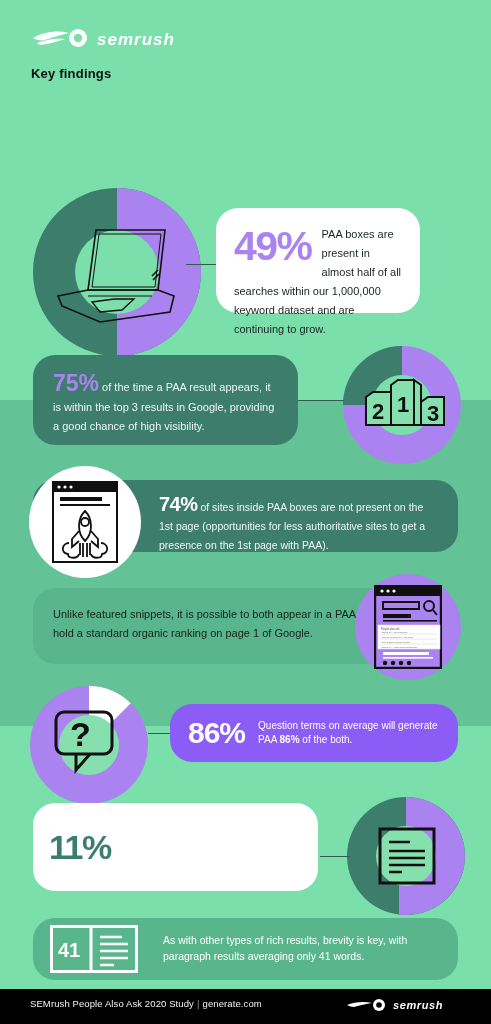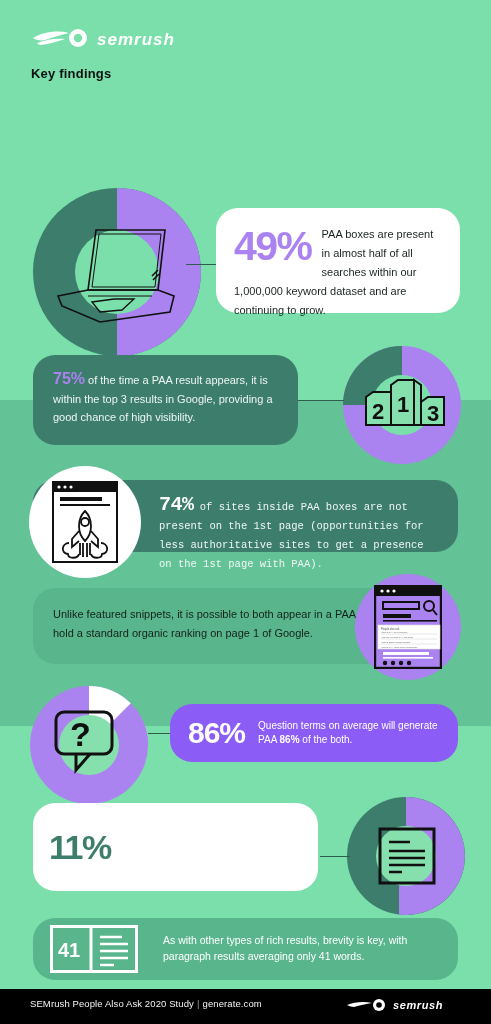--- a/index.html
+++ b/index.html
@@ -34,29 +34,29 @@
   .bigpct{font-weight:bold;line-height:1;}
 
   .illu{position:absolute;}
   .illu svg{display:block;}
 
   .footer-text{position:absolute;left:30px;top:998px;color:#f2f2f2;font-size:9.5px;letter-spacing:.1px;}
   .footer-sep{color:#9a9a9a;padding:0 3px;}
   .footer-logo{position:absolute;right:28px;top:997px;}
 
   
-  #c49{left:216px;top:208px;width:244px;height:105px;padding:16px 18px 0 18px;}
+  #c49{left:216px;top:208px;width:204px;height:105px;padding:16px 18px 0 18px;}
   #c49 .pct{float:left;font-size:41px;color:#ab83f0;margin:2px 10px 0 0;letter-spacing:-1.5px;}
   #c49 .txt{color:#1a2422;font-size:11px;line-height:1.45;}
 
   #c75{left:33px;top:355px;width:265px;height:90px;padding:15px 20px;}
-  #c75 .pct{font-size:16px;color:#ab83f0;font-weight:bold;}
+  #c75 .pct{font-size:23px;color:#ab83f0;font-weight:bold;}
   #c75 .txt{color:#eef6f3;font-size:11px;line-height:1.52;}
 
-  #c74{left:33px;top:480px;width:425px;height:72px;padding:13px 20px 0 126px;font-family:Liberation Mono, monospace;}
+  #c74{left:33px;top:480px;width:425px;height:72px;padding:13px 20px 0 126px;}
   #c74 .pct{font-size:20px;color:#ffffff;font-weight:bold;letter-spacing:-.5px;}
   #c74 .txt{color:#f0f7f4;font-size:10.5px;line-height:1.52;}
 
   #c-snip{left:33px;top:588px;width:390px;height:76px;padding:16px 20px 0 20px;}
   #c-snip .txt{color:#15201d;font-size:11px;line-height:1.55;}
 
   #c86{left:170px;top:704px;width:288px;height:58px;padding:0 18px;display:flex;align-items:center;gap:13px;}
   #c86 .pct{font-size:30px;color:#ffffff;letter-spacing:-1px;}
   #c86 .txt{color:#ffffff;font-size:10px;line-height:1.45;}
   #c86 b{font-weight:bold;}

